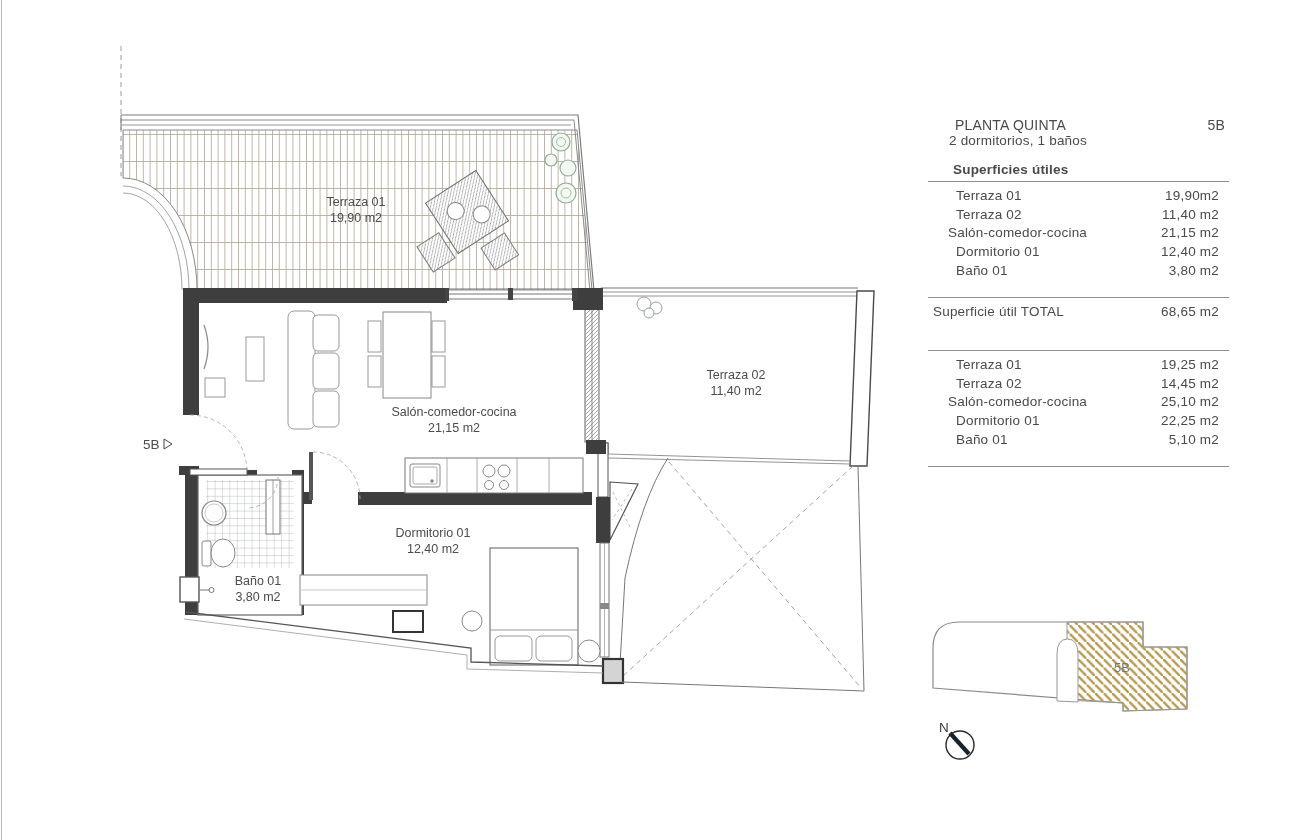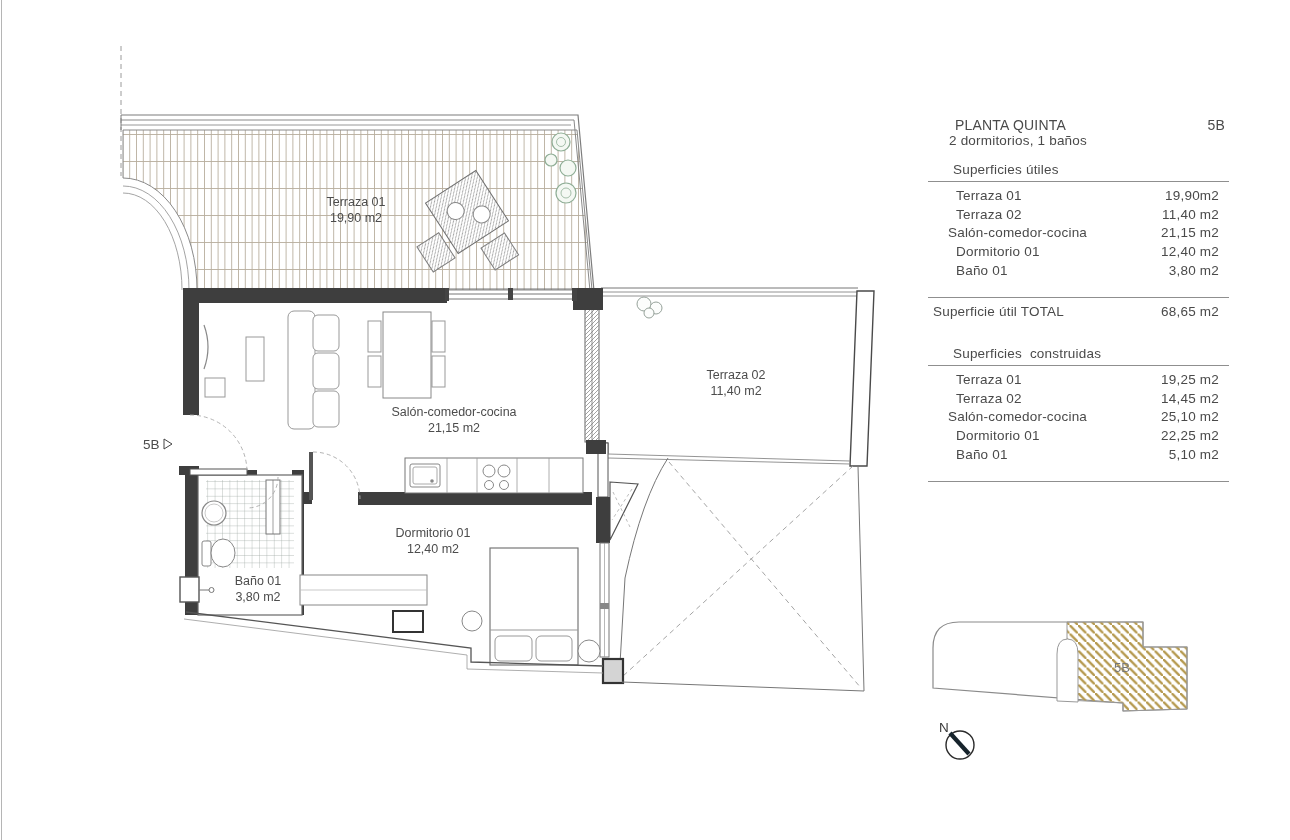--- a/index.html
+++ b/index.html
@@ -7,21 +7,21 @@
        font-family:"Liberation Sans",sans-serif;}
   .frame-edge{position:absolute;left:1px;top:0;width:1px;height:840px;background:#b5b5b5;}
   .plan-svg{position:absolute;left:0;top:0;}
   .keyplan-svg{position:absolute;left:925px;top:608px;}
 
   
   .panel{position:absolute;left:928px;top:117px;width:301px;color:#4a4a4a;
          font-size:13.5px;letter-spacing:.2px;}
   .p-title-row{display:flex;justify-content:space-between;padding:0 4px 0 27px;font-size:14px;}
   .p-sub{padding-left:21px;}
-  .p-sec{padding-left:25px;margin-top:14px;white-space:pre-wrap;}
+  .p-sec{padding-left:25px;margin-top:14px;white-space:pre-wrap;font-weight:bold;}
   .rule{border-top:1px solid #8f8f8f;margin-top:4px;}
   .rows{margin-top:4px;}
   .row{display:flex;justify-content:space-between;padding:1.9px 10px 1.9px 28px;}
   .row.wide{padding-left:20px;}
   .total{display:flex;justify-content:space-between;padding:6px 10px 0 5px;}
   .gap1{height:13px;}
   .gap2{height:27px;}
 
   .plan-label{font-family:"Liberation Sans",sans-serif;font-size:12.5px;fill:#4c4c4c;text-anchor:middle;}
   .entry-label{font-family:"Liberation Sans",sans-serif;font-size:13.5px;fill:#4c4c4c;}
@@ -296,21 +296,20 @@
   </div>
   <div class="gap1"></div>
   <div class="rule"></div>
   <div class="total">
     <span>Superficie útil TOTAL</span>
     <span>68,65 m2</span>
   </div>
 
   <div class="gap2"></div>
 
-  <div class="p-sec" style="margin-top:0">Superficies  construidas</div>
   <div class="rule"></div>
   <div class="rows">
     <div class="row">
       <span>Terraza 01</span>
       <span>19,25 m2</span>
     </div>
     <div class="row">
       <span>Terraza 02</span>
       <span>14,45 m2</span>
     </div>

